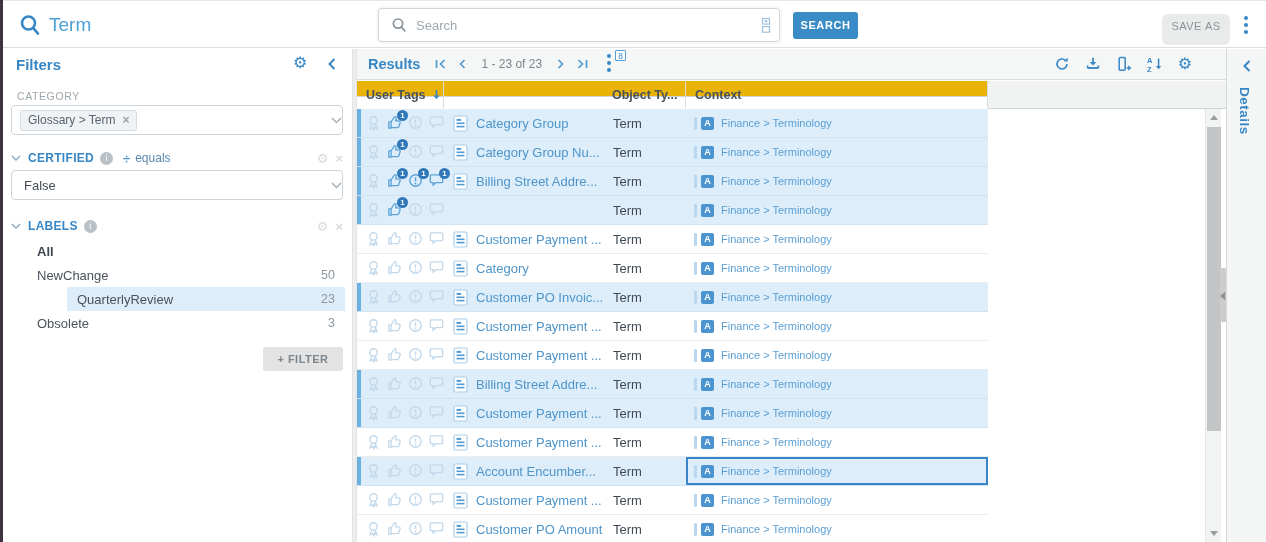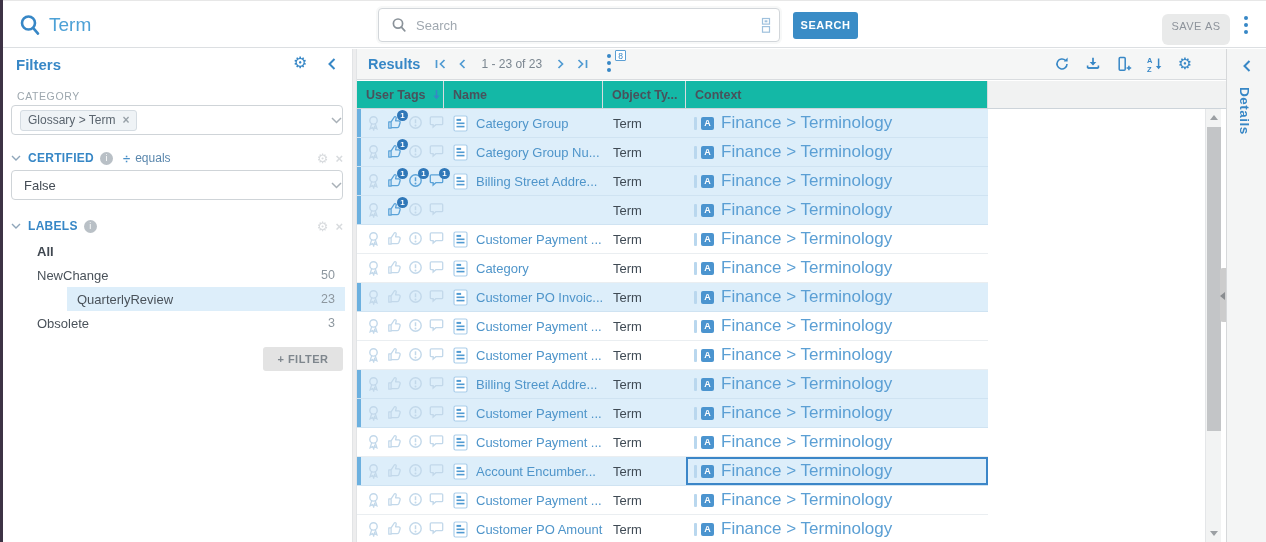--- a/index.html
+++ b/index.html
@@ -65,21 +65,21 @@
   .results-title{margin-left:11px;font-size:14.5px;font-weight:bold;color:var(--accent);}
   .pg{display:flex;align-items:center;margin-left:14px;gap:10px;}
   .pg .pbtn{cursor:pointer;display:block;}
   .pg-text{font-size:12px;color:#7b8690;margin:0 4px;}
   .results-kebab{position:relative;margin-left:18px;cursor:pointer;}
   .kbadge{position:absolute;top:-4px;left:8px;width:11px;height:11px;border:1px solid #5b9fd4;border-radius:1px;background:#fff;color:var(--accent);font-size:8.5px;line-height:10px;text-align:center;}
   .rtools{margin-left:auto;margin-right:34px;display:flex;align-items:center;gap:15px;color:var(--accent);}
   .rtools .tico{cursor:pointer;}
   .gear-glyph{font-size:16px;line-height:16px;}
 
-  .col-header{left:0;top:32px;width:631px;height:28px;background:#14b8a6;border-bottom:1px solid #cdd4da;}
+  .col-header{left:0;top:32px;width:631px;height:16px;background:#eab308;border-bottom:1px solid #cdd4da;}
   .col-header .hext{position:absolute;left:631px;top:0;width:238px;height:28px;background:#f1f2f2;border-bottom:1px solid #cdd4da;}
   .hcell{position:absolute;top:0;height:27px;display:flex;align-items:center;padding-left:9px;font-size:12.5px;font-weight:bold;color:#49525c;border-right:1px solid #d9dcdf;}
   .h-tags{left:0;width:87px;} .h-name{left:87px;width:159px;} .h-type{left:246px;width:83px;} .h-ctx{left:329px;width:302px;}
   .sort-arrow{margin-left:6px;}
 
   .tbody{left:0;top:60px;width:631px;}
   .trow{position:relative;height:29px;border-bottom:1px solid #eaeef1;background:#fff;cursor:pointer;}
   .trow.hl{background:var(--hl);border-bottom-color:#cfe3f2;}
   .trow.hl::before{content:"";position:absolute;left:0;top:0;bottom:0;width:4px;background:var(--stripe);}
   .cell{position:absolute;top:0;height:28px;display:flex;align-items:center;}
@@ -88,21 +88,21 @@
   .c-type{left:246px;width:83px;padding-left:10px;font-size:13px;color:#3f4a54;}
   .c-ctx{left:329px;width:302px;padding-left:8px;gap:4px;}
   .c-ctx.focused{box-shadow:inset 0 0 0 2px #3b86c8;}
   .utag{position:relative;width:16px;height:16px;color:var(--icon-idle);flex:0 0 auto;}
   .utag.active{color:var(--icon-active);}
   .badge{position:absolute;top:-5px;right:-5px;width:11px;height:11px;border-radius:50%;background:var(--badge);color:#fff;font-size:8px;font-weight:bold;line-height:11px;text-align:center;}
   .name-text{font-size:13px;color:#4f95ca;white-space:nowrap;}
   .doc-ico{flex:0 0 auto;}
   .ctx-bar{width:3px;height:13px;background:#b9d7ee;border-radius:1px;flex:0 0 auto;}
   .ctx-a{width:13px;height:13px;border-radius:2px;background:#4b94cf;color:#fff;font-size:9px;font-weight:bold;line-height:13px;text-align:center;flex:0 0 auto;margin-right:3px;}
-  .ctx-text{font-size:17px;color:#5b9fd4;white-space:nowrap;}
+  .ctx-text{font-size:11px;color:#5b9fd4;white-space:nowrap;}
 
   
   .scrollbar{left:848px;top:60px;width:16px;bottom:0;background:#f2f3f3;border-left:1px solid #e4e6e8;}
   .sb-up{position:absolute;top:6px;left:4px;width:0;height:0;border-left:4px solid transparent;border-right:4px solid transparent;border-bottom:5px solid #9b9fa3;}
   .sb-down{position:absolute;bottom:6px;left:4px;width:0;height:0;border-left:4px solid transparent;border-right:4px solid transparent;border-top:5px solid #9b9fa3;}
   .sb-thumb{position:absolute;top:18px;left:1px;width:14px;height:304px;background:#c3c5c7;cursor:grab;}
 
   
   .details-rail{left:1226px;top:49px;width:40px;bottom:0;background:#f4f5f5;border-left:1px solid #d6d8da;}
   .details-collapse{position:absolute;left:13px;top:10px;cursor:pointer;}
@@ -302,23 +302,20 @@
     <div class="hext"></div>
     <div class="hcell h-tags">
       <span>User Tags</span>
       <span class="sort-arrow">
         <svg width="9" height="11" viewBox="0 0 9 11">
             <path d="M4.5 1v7" stroke="#3787c6" stroke-width="1.6"></path>
             <path d="M1.4 6.6l3.1 3.6 3.1-3.6z" fill="#3787c6"></path>
           </svg>
       </span>
     </div>
-    <div class="hcell h-name">
-        <span>Name</span>
-      </div>
     <div class="hcell h-type">
         <span>Object Ty...</span>
       </div>
     <div class="hcell h-ctx">
         <span>Context</span>
       </div>
   </div>
 
   <div class="abs tbody" id="tbody">
       <div class="trow hl">

